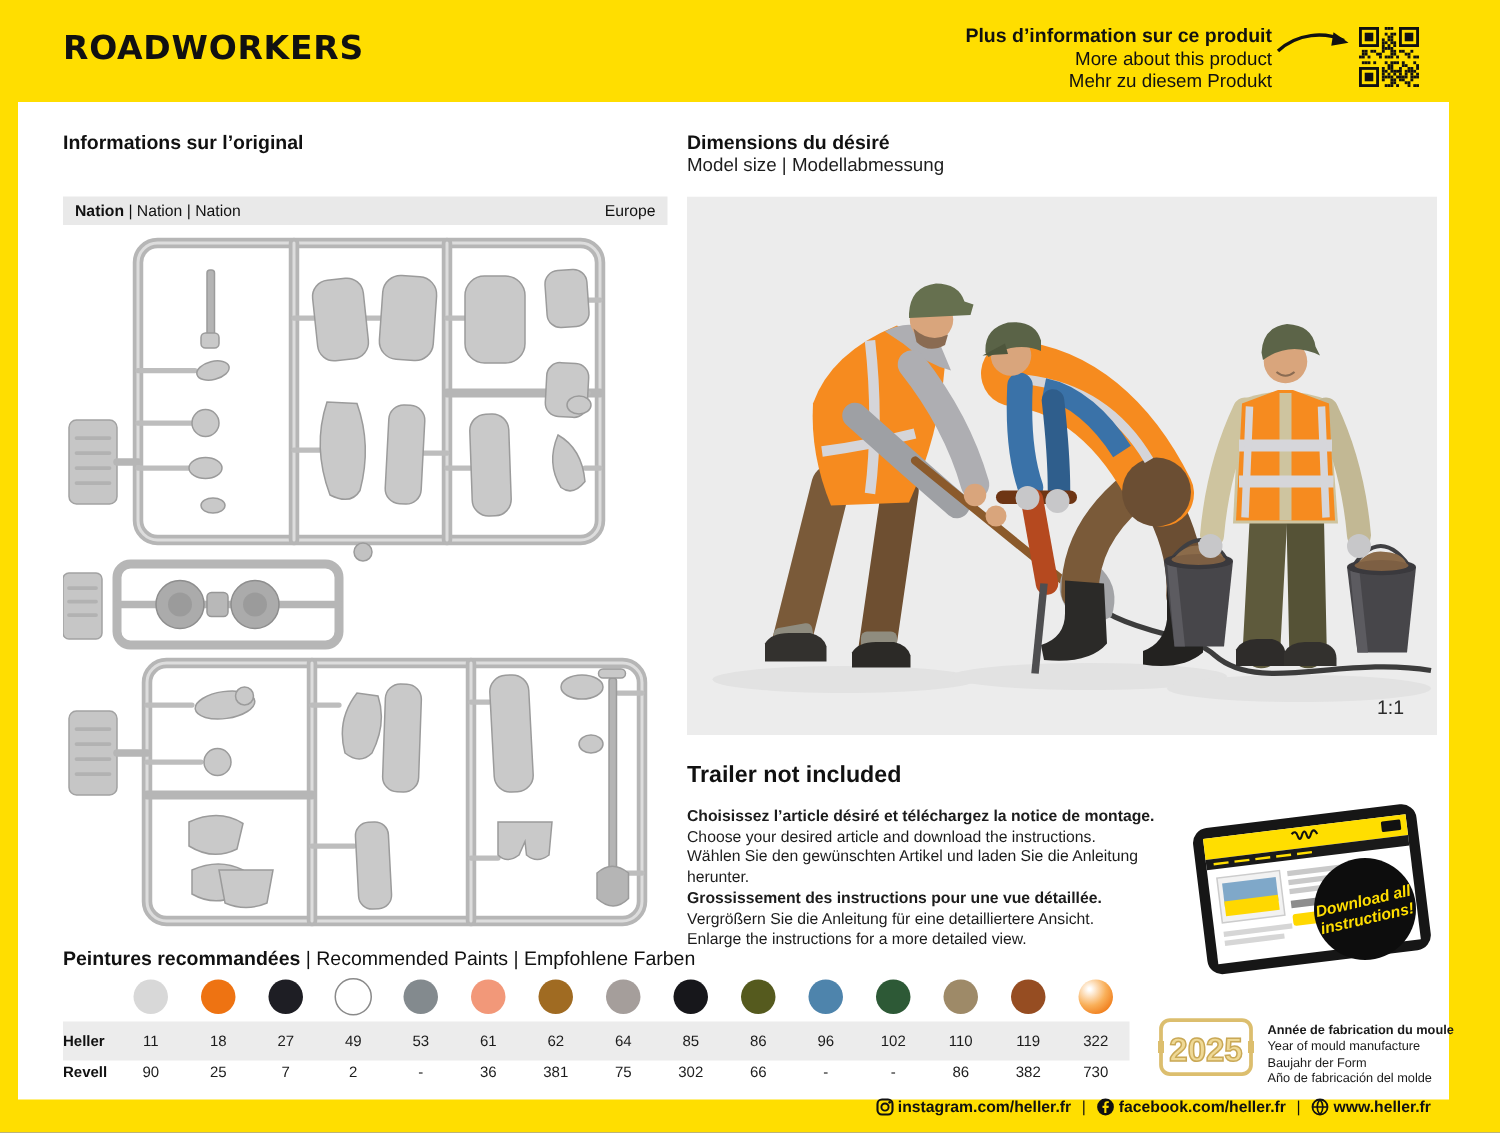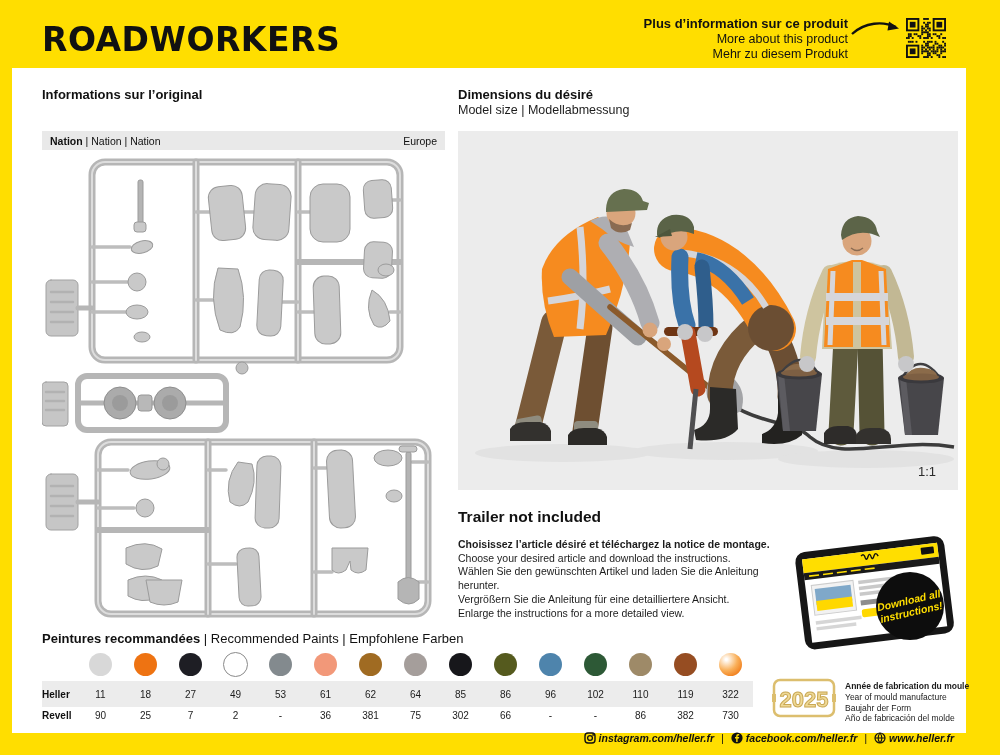--- a/index.html
+++ b/index.html
@@ -1,21 +1,21 @@
 <!DOCTYPE html>
 <html><head>
 <meta charset="utf-8">
 <style>
   html,body{margin:0;padding:0;background:#888;}
   .page{position:relative;width:1000px;height:755px;background:#FFDE00;
         font-family:"Liberation Sans",sans-serif;color:#111;overflow:hidden;}
   .abs{position:absolute;}
   .panel{position:absolute;left:12px;top:68px;width:954px;height:665px;background:#ffffff;}
   .title{font-family:"DejaVu Sans","Liberation Sans",sans-serif;font-weight:bold;
-         font-size:33px;letter-spacing:.5px;color:#111;}
+         font-size:22px;letter-spacing:.5px;color:#111;}
   .moreinfo{text-align:right;line-height:15.5px;}
   .mi-fr{font-size:13px;font-weight:bold;margin-left:20px;}
   .mi-sub{font-size:12.5px;}
   .h-fr{font-weight:bold;font-size:13px;text-align:center;}
   .h-sub{font-size:12.5px;color:#1d1d1d;}
   .nationbar{background:#E9E9E9;display:flex;justify-content:space-between;align-items:center;
              padding:0 8px;font-size:10.5px;height:19px;}
   .nb-bold{font-weight:bold;}
   .trailer{font-size:15.5px;font-weight:bold;}
   .para{font-size:10.5px;line-height:13.6px;color:#1c1c1c;}
@@ -24,21 +24,21 @@
   .prow{display:flex;align-items:center;}
   .plabel{width:36px;font-size:10px;font-weight:bold;color:#111;}
   .pcell{width:45px;display:flex;justify-content:center;align-items:center;font-size:10px;color:#1c1c1c;}
   .dot{width:23px;height:23px;border-radius:50%;}
   .circles{height:27px;margin-bottom:3px;}
   .row-heller{background:#ECECEC;height:26px;}
   .row-revell{height:15px;margin-top:1px;}
   .mould{font-size:8.5px;line-height:10.8px;color:#1a1a1a;width:160px;}
   .mould .b{font-weight:bold;}
   .footer{position:absolute;right:46px;top:732px;display:flex;align-items:center;gap:5px;
-          font-size:10.5px;font-weight:bold;color:#111;font-style:italic;}
+          font-size:10.5px;font-weight:bold;color:#111;}
   .fsep{padding:0 2px;font-weight:normal;}
   .flink{display:flex;align-items:center;gap:3px;}
 </style>
 </head>
 <body>
 
 <div class="page">
 
   <div class="abs title" style="left:42px;top:20px;">ROADWORKERS</div>
 
@@ -368,20 +368,21 @@
   </svg>
 
   <div class="abs trailer" style="left:458px;top:508px;">Trailer not included</div>
 
   <div class="abs para" style="left:458px;top:538px;width:330px;">
     <div class="b">Choisissez l’article désiré et téléchargez la notice de montage.</div>
     <div>Choose your desired article and download the instructions.</div>
     <div>Wählen Sie den gewünschten Artikel und laden Sie die Anleitung herunter.</div>
   </div>
   <div class="abs para" style="left:458px;top:593px;width:330px;">
+    <div class="b">Grossissement des instructions pour une vue détaillée.</div>
     <div>Vergrößern Sie die Anleitung für eine detailliertere Ansicht.</div>
     <div>Enlarge the instructions for a more detailed view.</div>
   </div>
 
   <svg class="abs" style="left:788px;top:526px;" width="178" height="150" viewBox="0 0 178 150">
     <g transform="rotate(-7 85 70)">
       <rect x="12" y="18" width="150" height="98" rx="10" fill="#161616"></rect>
       <rect x="19" y="25" width="136" height="84" fill="#FFFFFF"></rect>
       <rect x="19" y="25" width="136" height="14" fill="#FFDE00"></rect>
       <path d="M78,29 q3,-3 4,2 q1,4 3,-1 q2,-4 3,1 q1,4 3,-1 q2,-4 4,1" stroke="#111" stroke-width="1.4" fill="none"></path>

